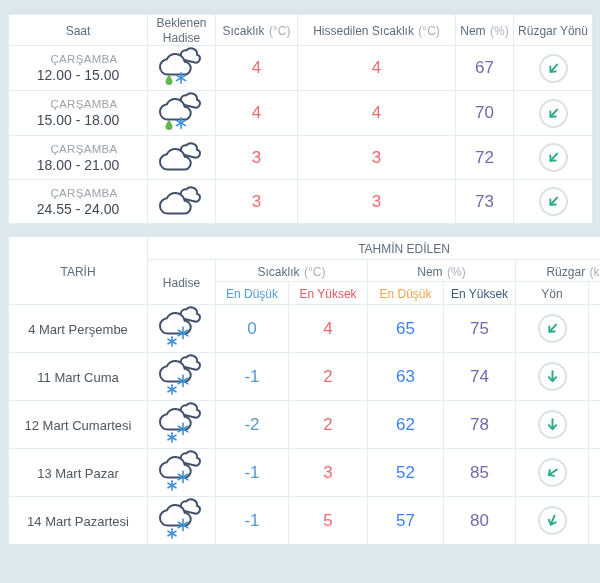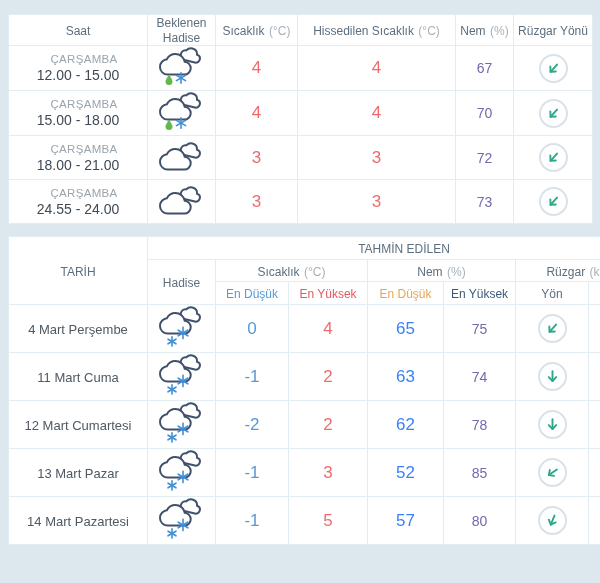--- a/index.html
+++ b/index.html
@@ -30,21 +30,21 @@
   .t2 tr.h3{height:23px;}
   .t2 tbody tr{height:45px;}
   .title2{margin-top:18px;}
 
   .hmain{color:#5d6e7e;font-size:12px;}
   .u{color:#a7b1bb;font-size:12px;}
   .day{font-size:11.5px;color:#9aa4ac;letter-spacing:.3px;padding-left:12px;}
   .time{font-size:14px;color:#3e4a55;margin-top:2px;}
   .date{font-size:13px;color:#4d5963;}
   .v-temp{color:#ee6b6e;font-size:17px;}
-  .v-hum{color:#7568ab;font-size:14px;}
+  .v-hum{color:#7568ab;font-size:17px;}
   .v-tmin{color:#569ad6;font-size:17px;}
   .v-hmin{color:#3b82f6;font-size:17px;}
   .c-blue{color:#569ad6;}
   .c-red{color:#e4595e;}
   .c-orange{color:#e9a64e;}
   .c-navy{color:#3a5a7d;}
 
   .wicon{display:inline-flex;align-items:center;justify-content:center;}
   .wicon svg{display:block;}
   .cl{fill:#ffffff;stroke:#42516a;stroke-width:2;vector-effect:non-scaling-stroke;}

